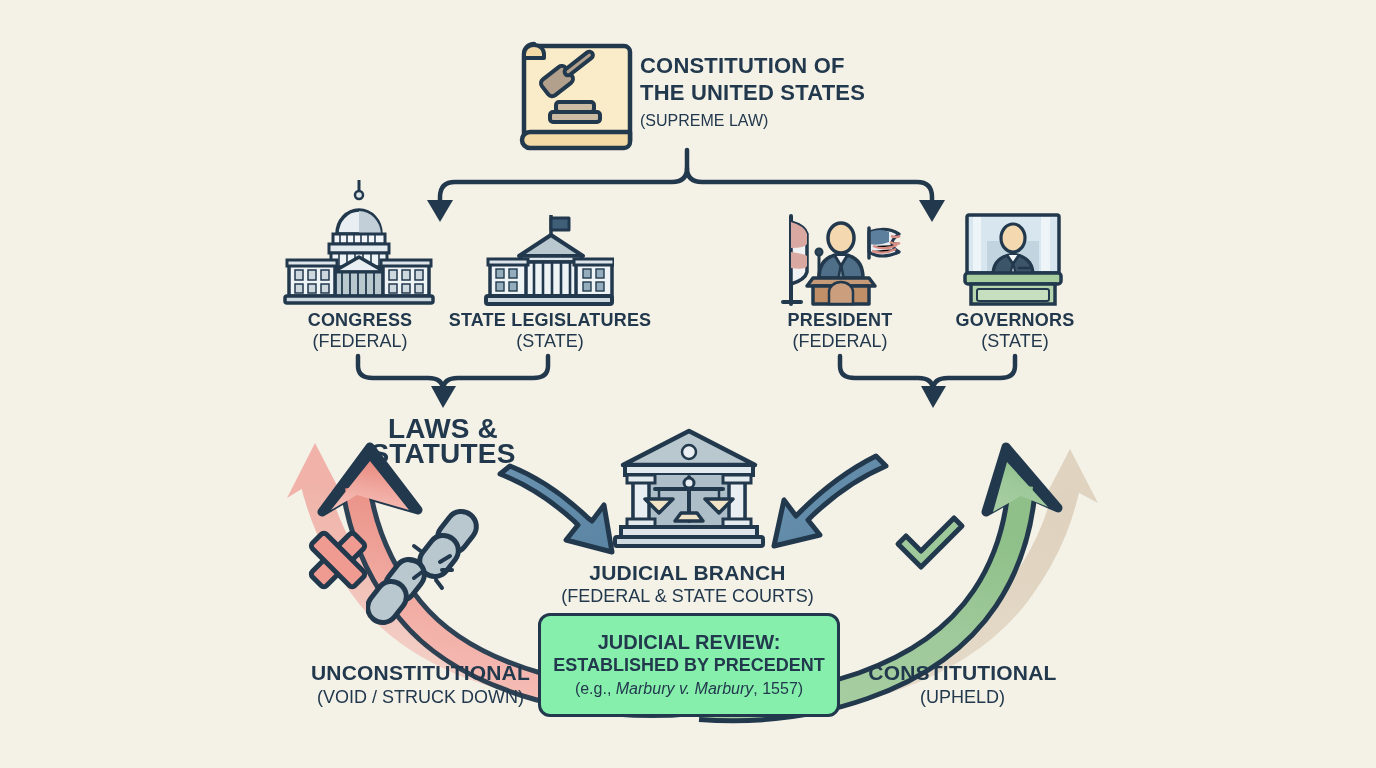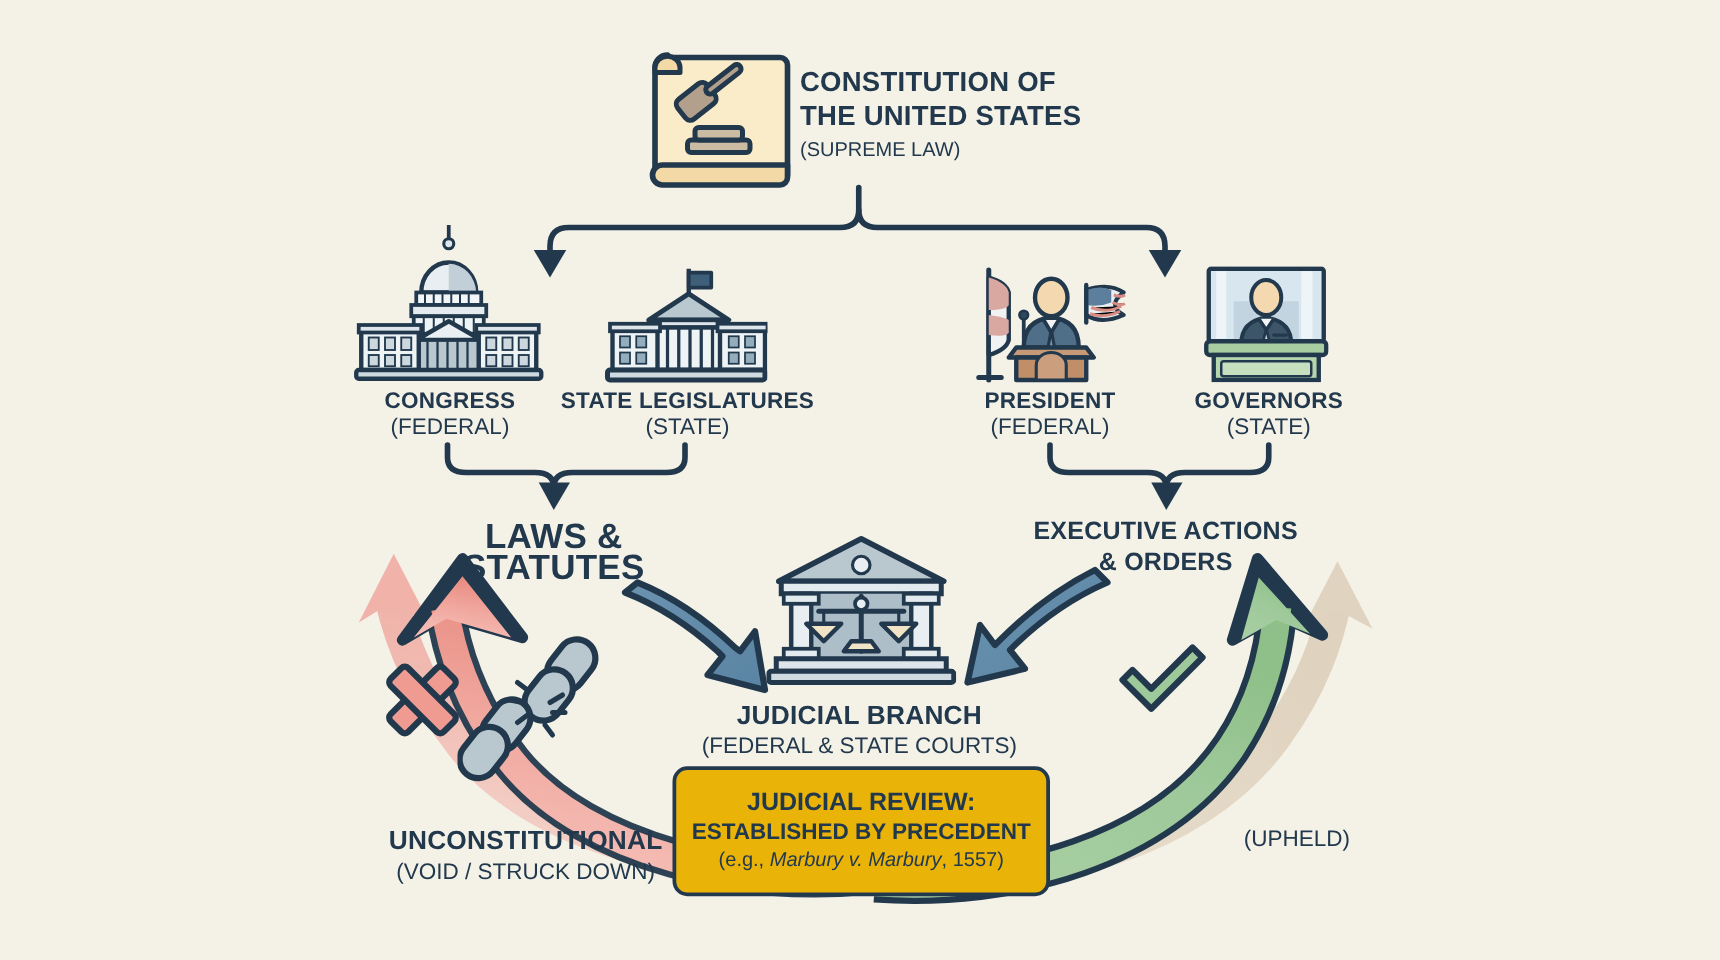--- a/index.html
+++ b/index.html
@@ -42,26 +42,26 @@
   #lbl-judicial{left:545px;top:560px;width:285px;}
   #lbl-judicial .t1{font-size:21px;line-height:25px;}
   #lbl-judicial .t2{font-size:18px;line-height:22px;}
 
   
   #lbl-unconst{left:288px;top:660px;width:265px;}
   #lbl-unconst .t1{font-size:21px;line-height:26px;}
   #lbl-unconst .t2{font-size:18px;line-height:23px;}
   #lbl-const{left:845px;top:660px;width:235px;}
   #lbl-const .t1{font-size:21px;line-height:26px;}
-  #lbl-const .t2{font-size:18px;line-height:23px;text-align:right;}
+  #lbl-const .t2{font-size:18px;line-height:23px;}
 
   
   #jr-box{
     position:absolute;left:538px;top:613px;width:302px;height:104px;
-    background:#eab308;border:3px solid #22394d;border-radius:12px;
+    background:#86efac;border:3px solid #22394d;border-radius:12px;
     box-sizing:border-box;
     display:flex;flex-direction:column;align-items:center;justify-content:center;
     color:#22394d;text-align:center;
   }
   #jr-box .jr1{font-size:20px;font-weight:bold;line-height:24px;}
   #jr-box .jr2{font-size:18px;font-weight:bold;line-height:23px;}
   #jr-box .jr3{font-size:16px;line-height:22px;margin-top:1px;}
   #jr-box .jr3 em{font-style:italic;}
 
   svg.layer{position:absolute;left:0;top:0;width:1376px;height:768px;pointer-events:none;}
@@ -372,38 +372,35 @@
 
   <div class="lbl row2" id="lbl-governors">
     <span class="t1">GOVERNORS</span>
     <span class="t2">(STATE)</span>
   </div>
 
   <div class="lbl" id="lbl-laws">
     <span class="t1">LAWS &amp; STATUTES</span>
   </div>
 
-  <div class="lbl" id="lbl-exec">
-    <span class="t1">EXECUTIVE ACTIONS</span>
-    <span class="t1">&amp; ORDERS</span>
-  </div>
 
   <div class="lbl" id="lbl-judicial">
     <span class="t1">JUDICIAL BRANCH</span>
     <span class="t2">(FEDERAL &amp; STATE COURTS)</span>
   </div>
 
   <div id="jr-box">
     <div class="jr1">JUDICIAL REVIEW:</div>
     <div class="jr2">ESTABLISHED BY PRECEDENT</div>
     <div class="jr3"><span>(e.g., </span><em>Marbury v. Marbury</em><span>, 1557)</span></div>
   </div>
 
   <div class="lbl" id="lbl-unconst">
     <span class="t1">UNCONSTITUTIONAL</span>
     <span class="t2">(VOID / STRUCK DOWN)</span>
   </div>
 
   <div class="lbl" id="lbl-const">
+    <span class="t1">CONSTITUTIONAL</span>
     <span class="t2">(UPHELD)</span>
   </div>
 
 </div>
 
 </body></html>

